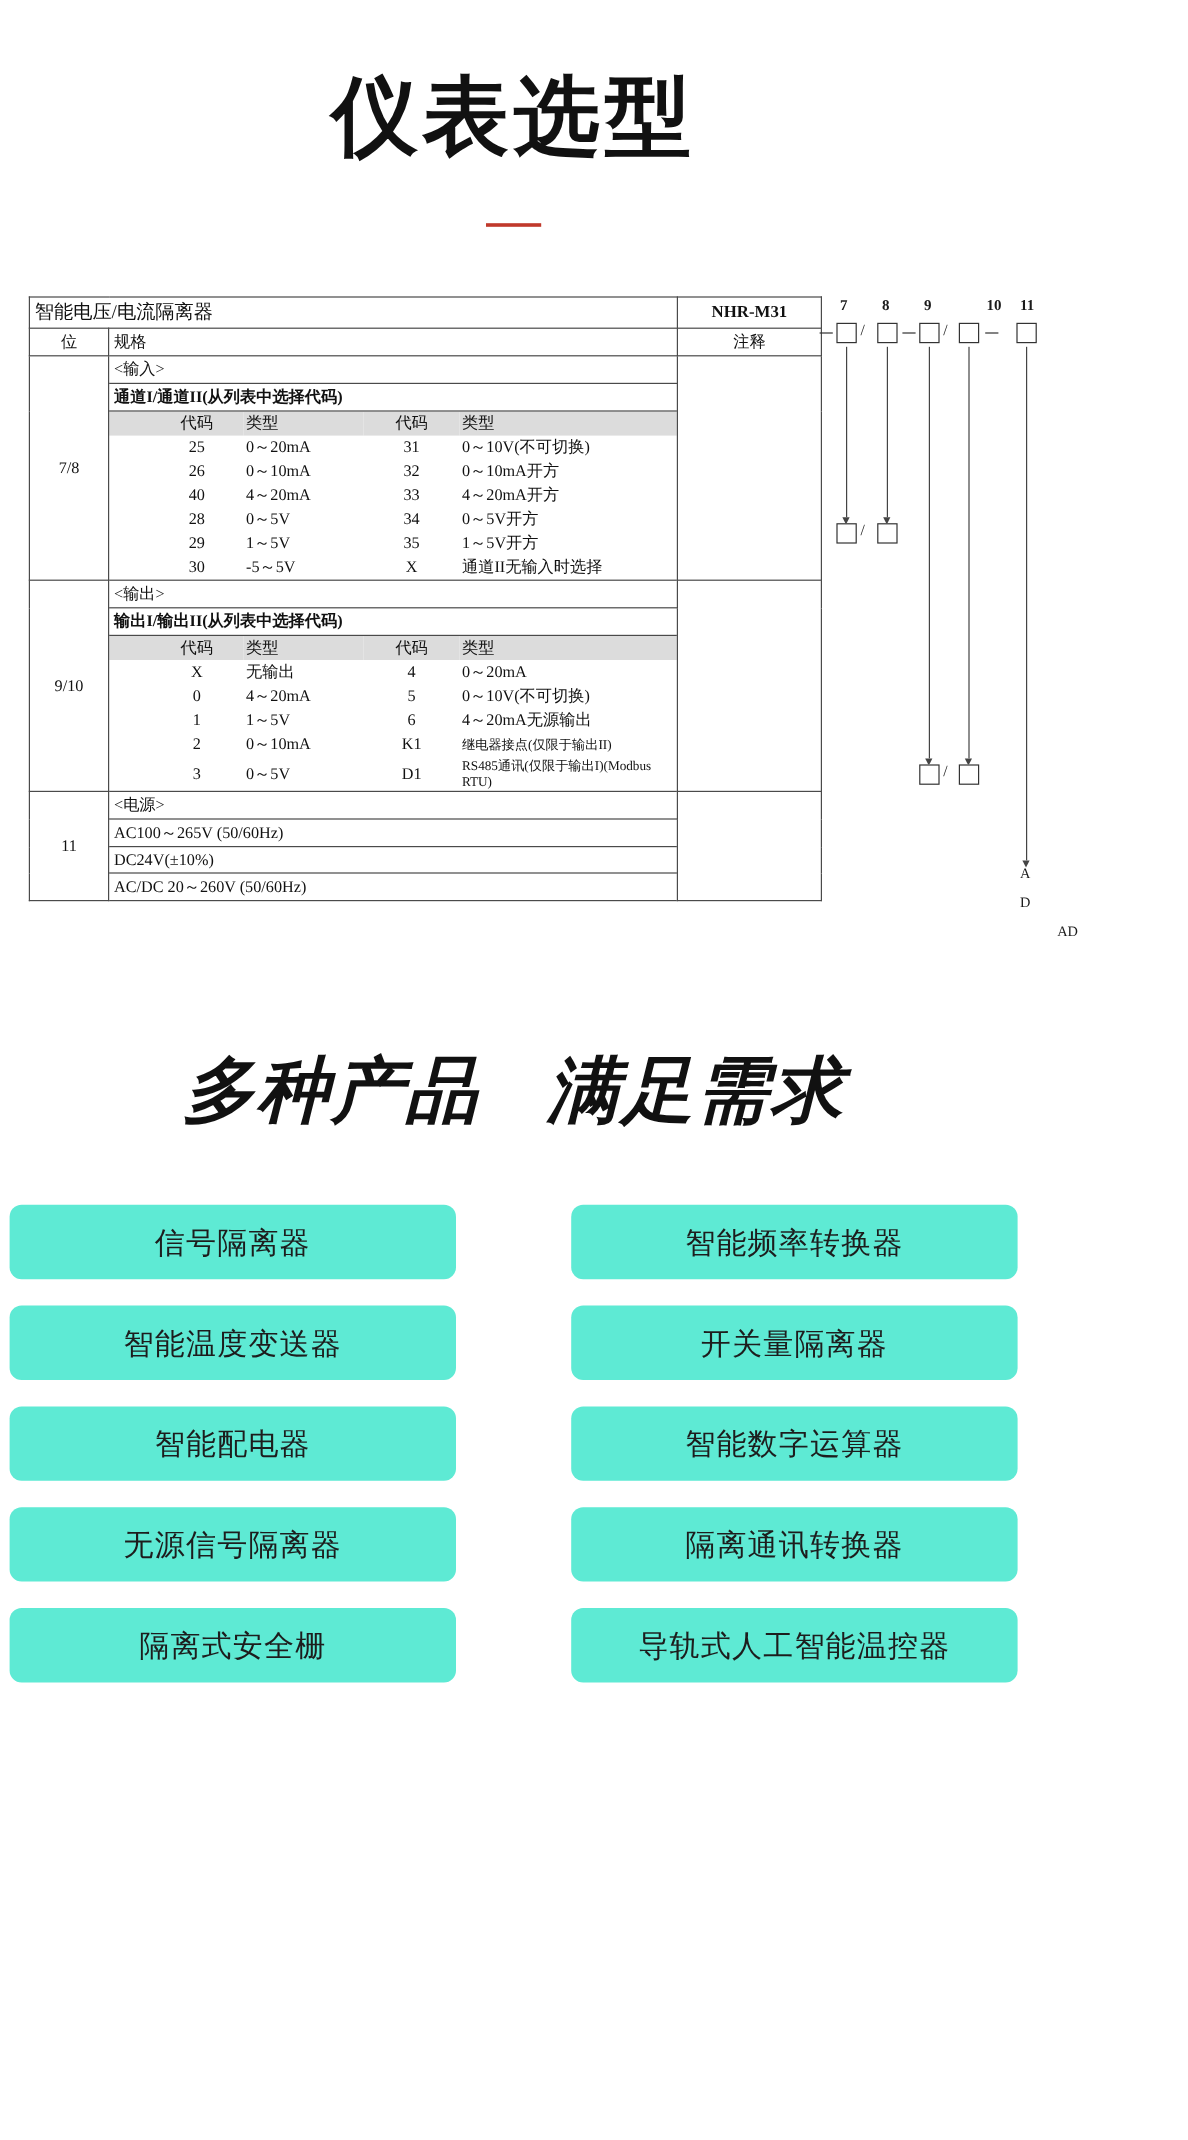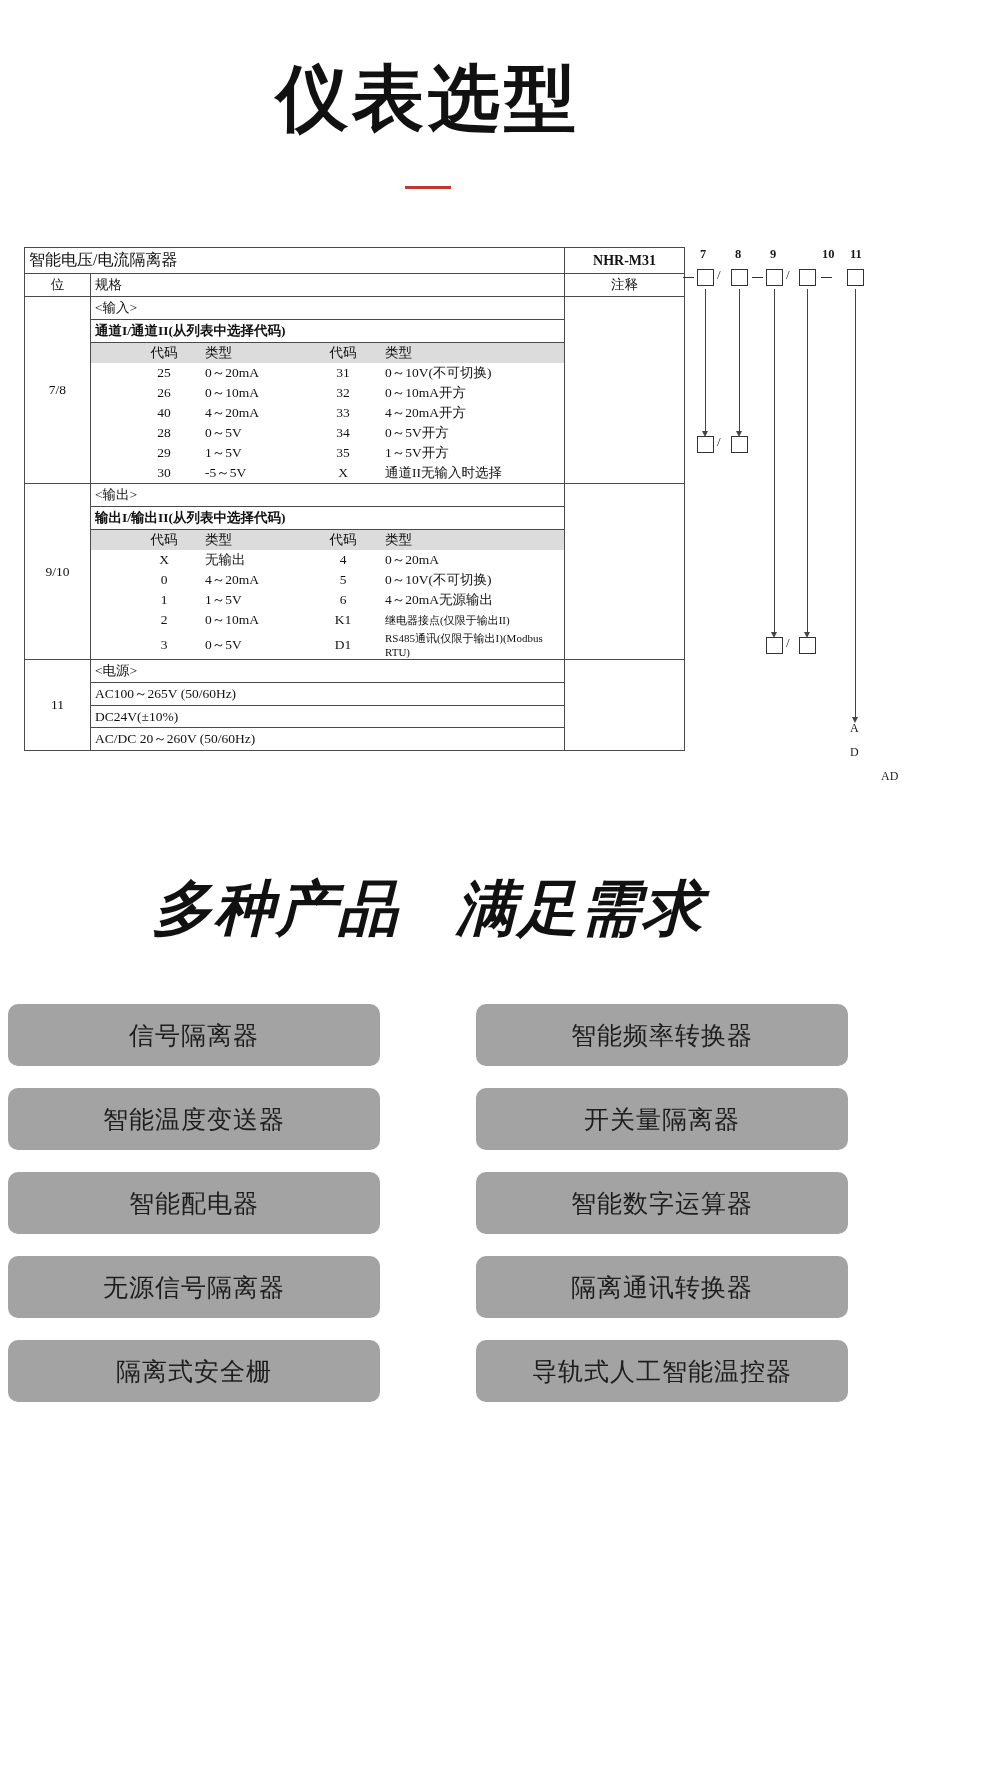--- a/index.html
+++ b/index.html
@@ -137,21 +137,21 @@
   .grid {
     margin: 54px auto 0 auto;
     width: 840px;
     display: grid;
     grid-template-columns: 1fr 1fr;
     column-gap: 96px;
     row-gap: 22px;
     padding-bottom: 70px;
   }
   .pill {
-    background: #a3a3a3;
+    background: #5eead4;
     border-radius: 10px;
     height: 62px;
     display: flex;
     align-items: center;
     justify-content: center;
     font-size: 25px;
     color: #1d1d1d;
     letter-spacing: 1px;
   }
 </style>

